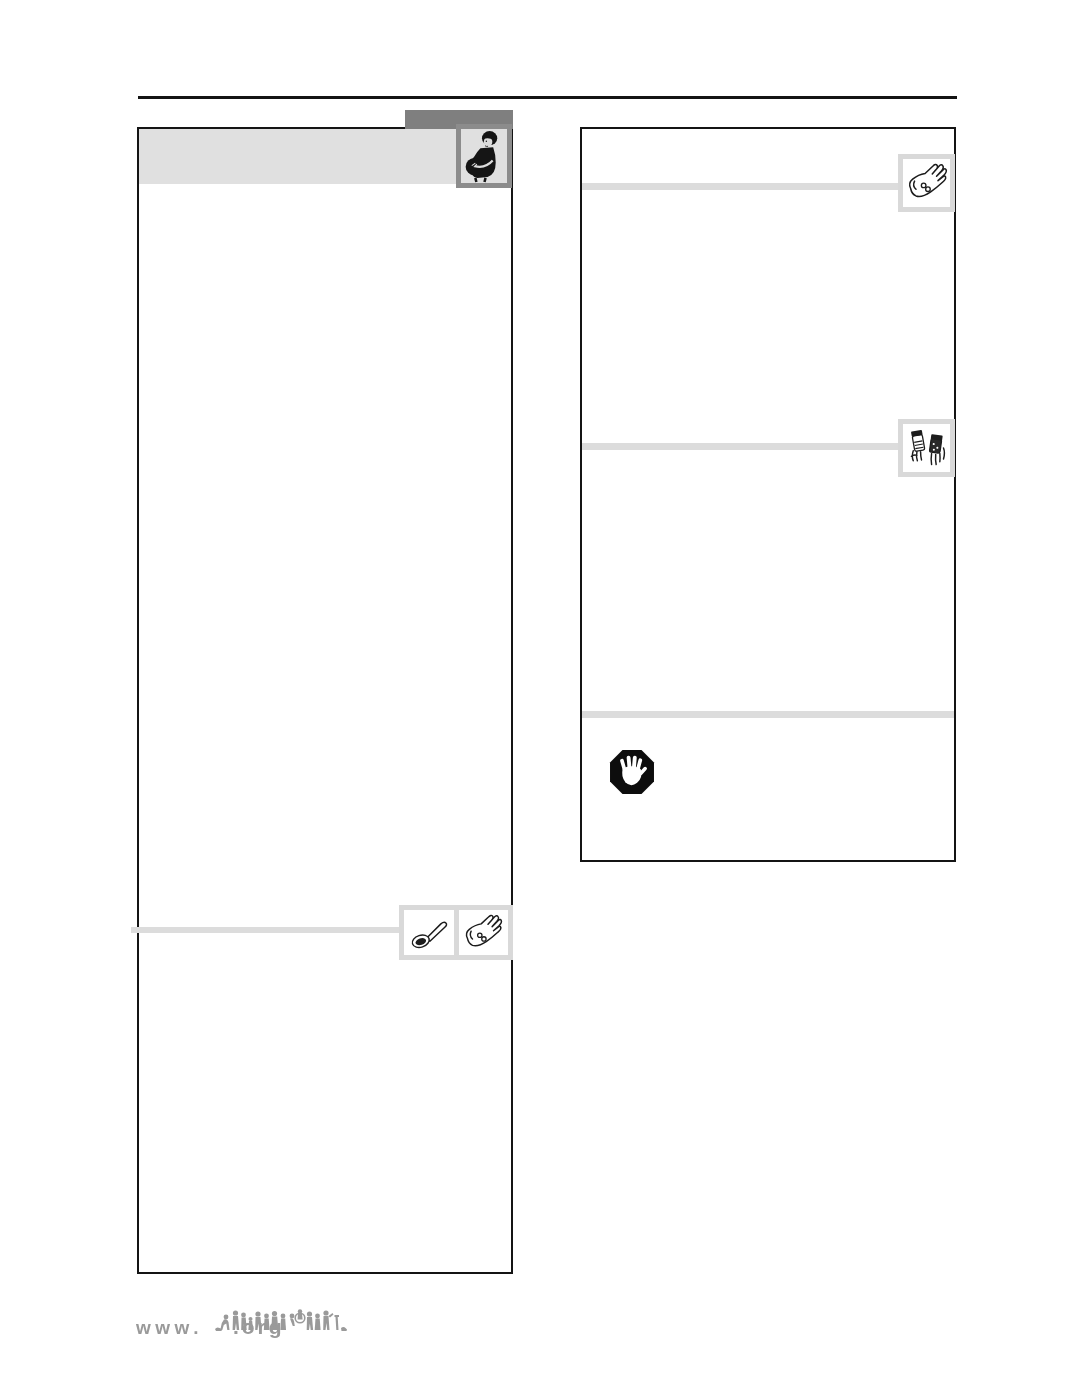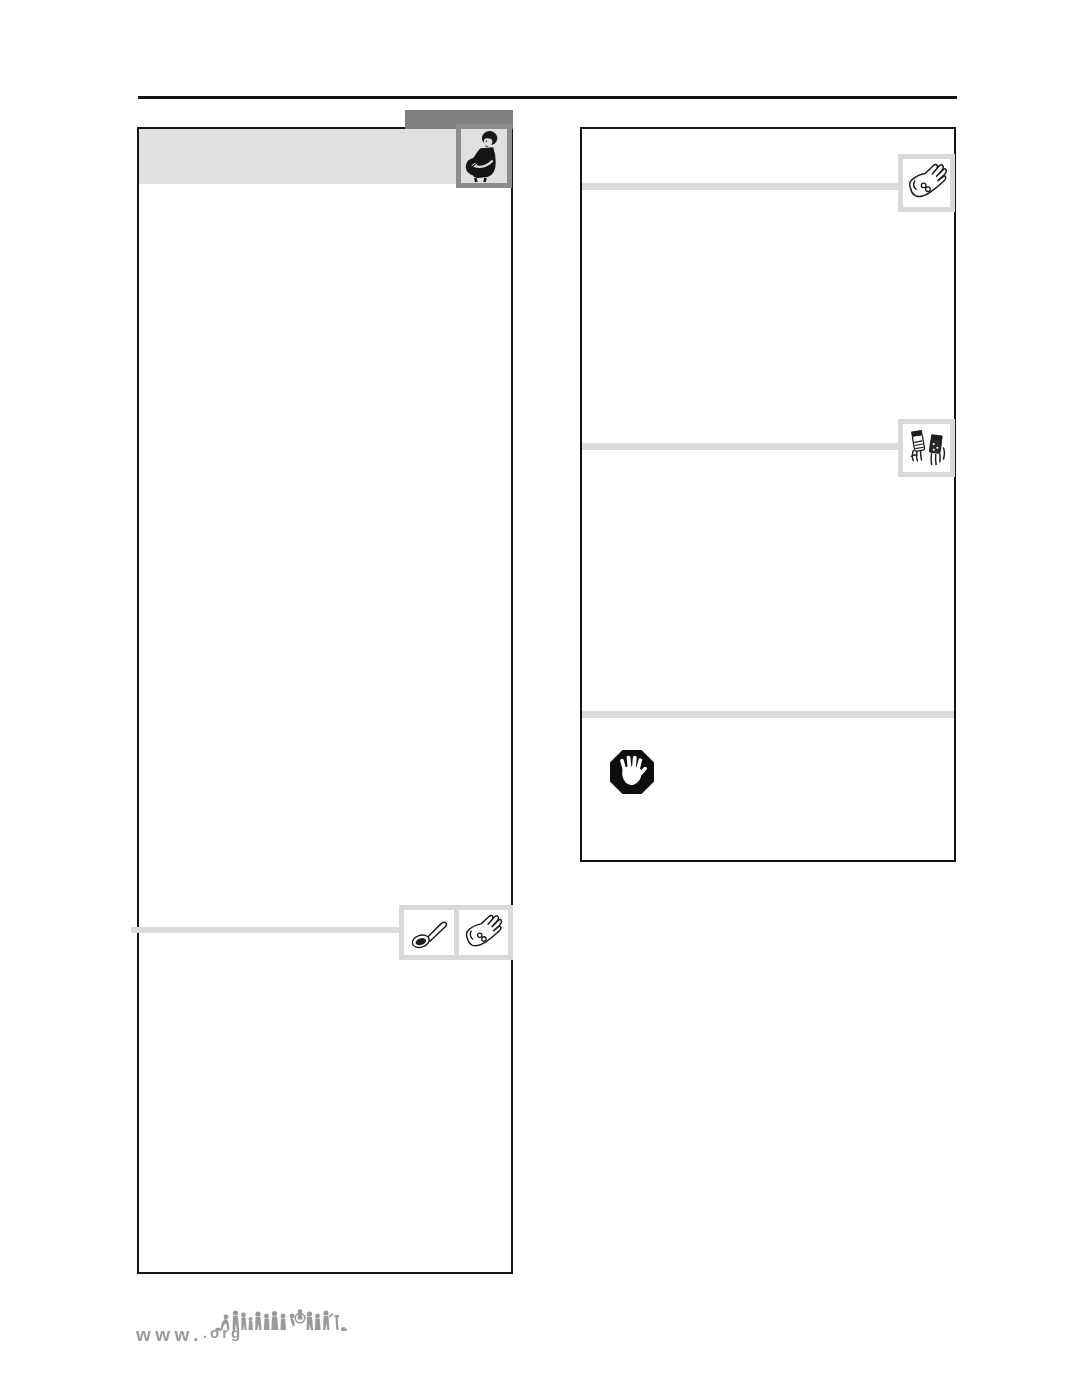--- a/index.html
+++ b/index.html
@@ -58,24 +58,24 @@
   .icon-frame-2 { top:290px; }
   .stop-wrap { position:absolute; left:27px; top:620px; width:46px; height:46px; }
   .stop-wrap svg { width:100%; height:100%; display:block; }
 
   
   .logo {
     position:absolute; left:136px; top:1300px; width:270px; height:70px; color:#9a9a9a;
   }
   .logo-figures { position:absolute; left:77px; top:6px; width:136px; height:30px; }
   .logo-figures svg { width:100%; height:100%; display:block; }
-  .logo-text { position:absolute; left:0; top:24px; display:flex; align-items:flex-start; white-space:nowrap; }
+  .logo-text { position:absolute; left:0; top:15px; display:flex; align-items:flex-end; white-space:nowrap;gap:11px; }
   .logo-www  { font-weight:bold; font-size:19px; letter-spacing:4.5px; }
   .logo-name { font-family:"Liberation Serif", serif; font-size:40px; letter-spacing:0.5px; line-height:1; }
-  .logo-org  { font-weight:bold; font-size:15px; letter-spacing:3px; }
+  .logo-org  { font-weight:bold; font-size:21px; letter-spacing:3px;margin-left:19px; }
 
   .lineart { stroke:#1c1c1c; stroke-width:1.6; stroke-linecap:round; stroke-linejoin:round; fill:none; }
 </style>
 </head>
 <body>
 
 <div class="page">
 
   <div class="top-rule"></div>
 

